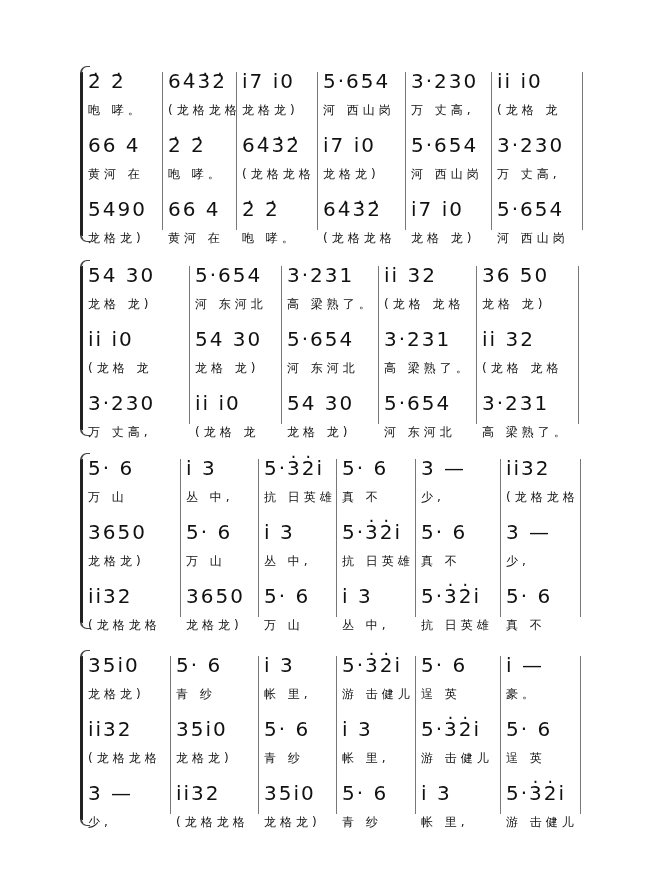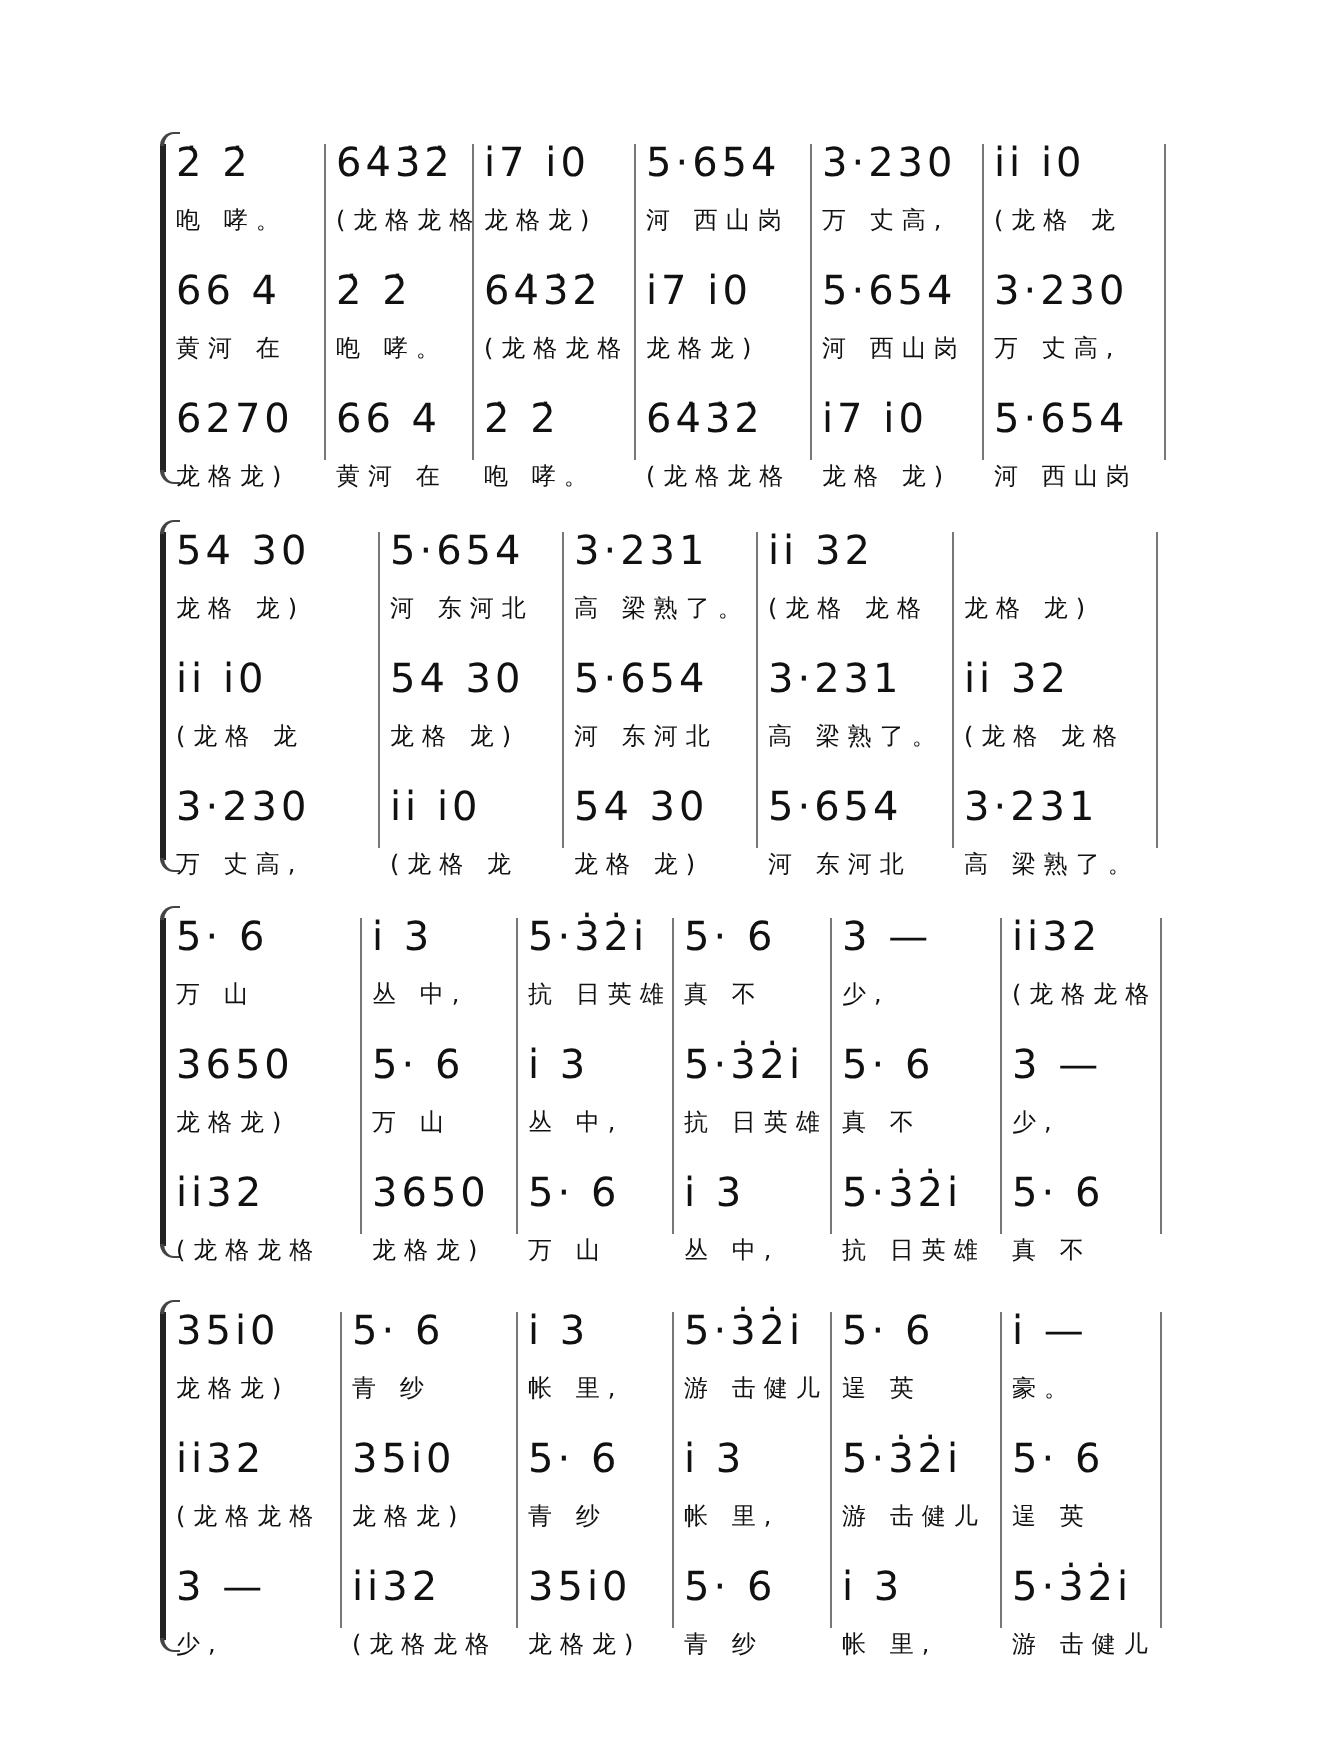--- a/index.html
+++ b/index.html
@@ -63,21 +63,21 @@
       </div>
       <div class="measure" style="left: 411px; top: 64px; width: 76px; height: 56px;">
         <div class="notes" style="letter-spacing: 2px;">5·654</div>
         <div class="lyrics" style="letter-spacing: 4px;">河 西山岗</div>
       </div>
       <div class="measure" style="left: 497px; top: 64px; width: 81px; height: 56px;">
         <div class="notes" style="letter-spacing: 2px;">3·230</div>
         <div class="lyrics" style="letter-spacing: 4px;">万 丈高,</div>
       </div>
       <div class="measure" style="left: 88px; top: 128px; width: 70px; height: 56px;">
-        <div class="notes" style="letter-spacing: 2px;">6270</div>
+        <div class="notes" style="letter-spacing: 2px;">5490</div>
         <div class="lyrics" style="letter-spacing: 4px;">龙格龙)</div>
       </div>
       <div class="measure" style="left: 168px; top: 128px; width: 64px; height: 56px;">
         <div class="notes" style="letter-spacing: 2px;">66  4</div>
         <div class="lyrics" style="letter-spacing: 4px;">黄河 在</div>
       </div>
       <div class="measure" style="left: 242px; top: 128px; width: 71px; height: 56px;">
         <div class="notes" style="letter-spacing: 2px;">2̇  2̇</div>
         <div class="lyrics" style="letter-spacing: 4px;">咆  哮。</div>
       </div>
@@ -112,20 +112,21 @@
       </div>
       <div class="measure" style="left: 287px; top: 0px; width: 87px; height: 56px;">
         <div class="notes" style="letter-spacing: 2px;">3·231</div>
         <div class="lyrics" style="letter-spacing: 4px;">高 梁熟了。</div>
       </div>
       <div class="measure" style="left: 384px; top: 0px; width: 88px; height: 56px;">
         <div class="notes" style="letter-spacing: 2px;">ii 32</div>
         <div class="lyrics" style="letter-spacing: 4px;">(龙格 龙格</div>
       </div>
       <div class="measure" style="left: 482px; top: 0px; width: 92px; height: 56px;">
+        <div class="notes" style="letter-spacing: 2px;">36 50</div>
         <div class="lyrics" style="letter-spacing: 4px;">龙格 龙)</div>
       </div>
       <div class="measure" style="left: 88px; top: 64px; width: 97px; height: 56px;">
         <div class="notes" style="letter-spacing: 2px;">ii i0</div>
         <div class="lyrics" style="letter-spacing: 4px;">(龙格 龙</div>
       </div>
       <div class="measure" style="left: 195px; top: 64px; width: 82px; height: 56px;">
         <div class="notes" style="letter-spacing: 2px;">54 30</div>
         <div class="lyrics" style="letter-spacing: 4px;">龙格 龙)</div>
       </div>

